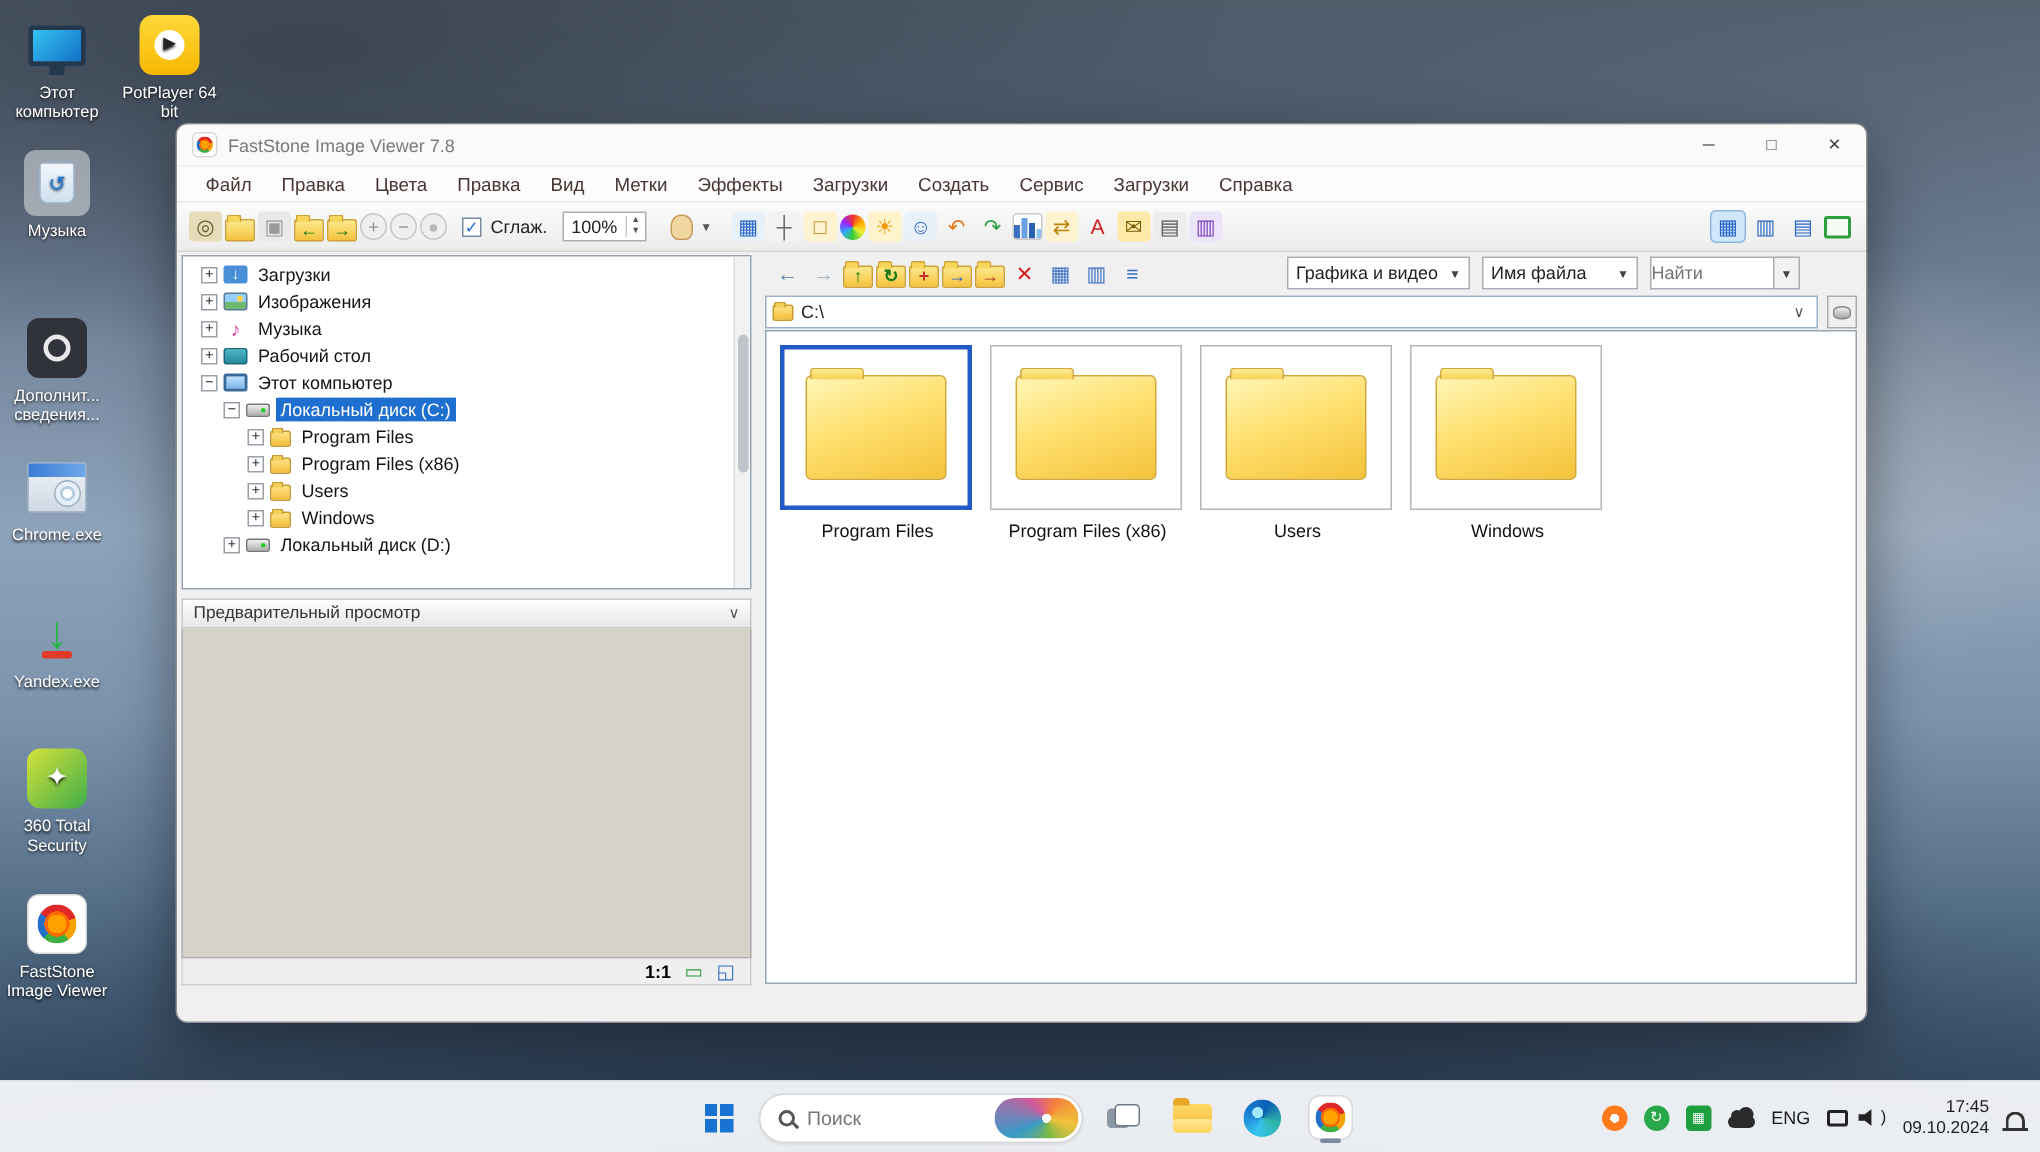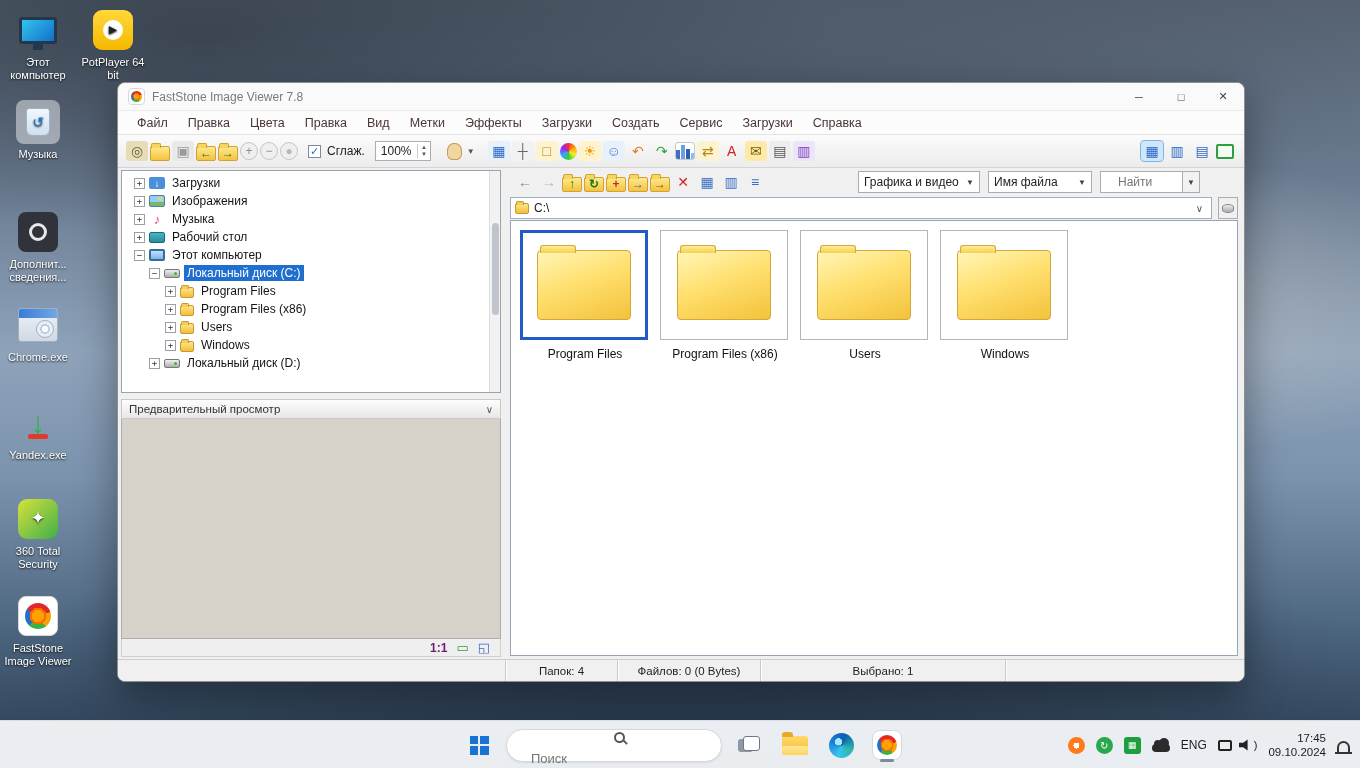--- a/index.html
+++ b/index.html
@@ -143,33 +143,33 @@
 
   .pv-header { position:absolute; left:3px; right:3px; top:231px; height:20px;
     background:linear-gradient(180deg,#fdfdfd,#e7e7e7); border:1px solid #c9c9c9;
     display:flex; align-items:center; padding:0 7px; color:#333; font-size:11.5px; }
   .pv-header .chev { margin-left:auto; color:#555; font-size:10px; cursor:pointer; }
   .pv-area { position:absolute; left:3px; right:3px; top:251px; height:220px;
     background:#d6d2ca; border:1px solid #adadad; border-top:none; }
   .pv-strip { position:absolute; left:3px; right:3px; top:471px; bottom:2px; background:#efefef;
     border:1px solid #d0d0d0; border-top:none; display:flex; align-items:center;
     justify-content:flex-end; gap:9px; padding-right:10px; }
-  .pv-strip .z11 { color:#701a75; font-weight:bold; font-size:12px; cursor:pointer; }
+  .pv-strip .z11 { color:#000000; font-weight:bold; font-size:12px; cursor:pointer; }
   .pv-strip .pvi { font-size:13px; cursor:pointer; }
 
   .right-col { position:absolute; left:386px; right:0; top:0; bottom:0; }
   .browsebar { position:absolute; left:0; right:0; top:0; height:28px;
     display:flex; align-items:center; padding-left:10px; gap:2px; }
   .combo { height:22px; background:#fff; border:1px solid #abadb3; display:flex;
     align-items:center; padding:0 5px; font-size:12px; color:#222; gap:6px; cursor:pointer; }
   .combo .arr { margin-left:auto; font-size:8px; color:#444; }
   .combos { margin-left:auto; display:flex; gap:8px; padding-right:44px; }
   .search-wrap { display:flex; }
   .search-wrap input { width:82px; height:22px; border:1px solid #abadb3; border-right:none;
-    padding:0 17px; font-size:12px; color:#333; font-family:inherit; }
+    padding:0 0; font-size:12px; color:#333; font-family:inherit; }
   .search-wrap .sbtn { width:18px; height:22px; border:1px solid #abadb3; background:#f2f2f2;
     display:flex; align-items:center; justify-content:center; font-size:8px; color:#444; cursor:pointer; }
 
   .addrrow { position:absolute; left:0; right:0; top:28px; height:24px; display:flex;
     align-items:center; padding:0 6px; gap:6px; }
   .addr { flex:1; height:22px; background:#fff; border:1px solid #9ab0c8; display:flex;
     align-items:center; padding:0 4px; gap:5px; }
   .addr input { flex:1; border:none; outline:none; font-size:12px; color:#222; font-family:inherit; }
   .addr .chev { font-size:10px; color:#555; padding:0 4px; cursor:pointer; }
   .drives-btn { width:20px; height:22px; border:1px solid #abadb3; background:#f0f0f0;
@@ -200,21 +200,21 @@
   
   .taskbar { position:absolute; left:0; right:0; bottom:0; height:48px;
     background:rgba(243,245,248,0.96); border-top:1px solid rgba(0,0,0,.07); }
   .tb-center { position:absolute; left:460px; top:6px; display:flex; align-items:center; gap:8px; }
   .tb-btn { width:38px; height:36px; border-radius:5px; display:flex; align-items:center;
     justify-content:center; cursor:pointer; position:relative; }
   .winlogo { width:19px; height:19px; display:grid; grid-template:1fr 1fr / 1fr 1fr; gap:2px; }
   .winlogo span { background:#1873d3; }
   .search-pill { width:216px; height:33px; background:#fff; border:1px solid #d7d7d7;
     border-radius:17px; display:flex; align-items:center; padding:2px 2px 2px 12px; gap:8px;
-    box-shadow:0 1px 2px rgba(0,0,0,.08); cursor:text;flex-direction:column; }
+    box-shadow:0 1px 2px rgba(0,0,0,.08); cursor:text; }
   .mag { width:11px; height:11px; border:2px solid #565656; border-radius:50%; position:relative; flex:none; }
   .mag::after { content:''; position:absolute; width:6px; height:2px; background:#565656;
     transform:rotate(45deg); right:-5px; bottom:-2px; }
   .search-pill input { border:none; outline:none; flex:1; font-size:13px; color:#444;
     font-family:inherit; background:transparent; min-width:0; }
   .pill-img { width:56px; height:27px; border-radius:14px; flex:none;
     background:
       radial-gradient(circle at 62% 50%, #fff 0 3px, transparent 3px),
       conic-gradient(from 30deg at 62% 50%, #f5803a, #f0c23a, #7ab84a, #3a9ac8, #d45a9a, #f5803a); }
   .tview { width:22px; height:18px; position:relative; }
@@ -542,27 +542,20 @@
           <div class="fitem">
             <div class="fthumb">
                 <div class="bfold"></div>
               </div>
             <div class="flabel">Windows</div>
           </div>
         </div>
       </div>
     </div>
 
-    <div class="statusbar">
-      <div class="seg" style="width:388px;"></div>
-      <div class="seg" style="width:112px;">Папок: 4</div>
-      <div class="seg" style="width:143px;">Файлов: 0 (0 Bytes)</div>
-      <div class="seg" style="width:245px;">Выбрано: 1</div>
-      <div class="seg" style="flex:1; border-right:none;"></div>
-    </div>
   </div>
 
   <div class="taskbar">
     <div class="tb-center">
       <div class="tb-btn">
         <div class="winlogo">
             <span></span>
             <span></span>
             <span></span>
             <span></span>

